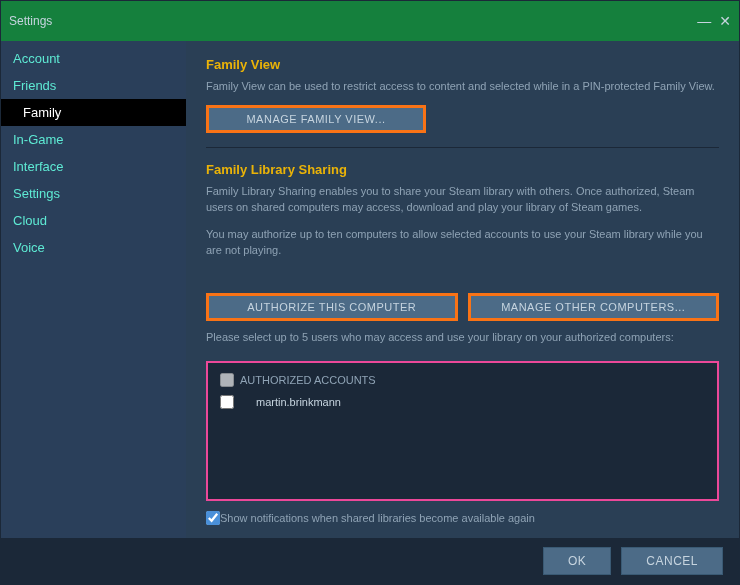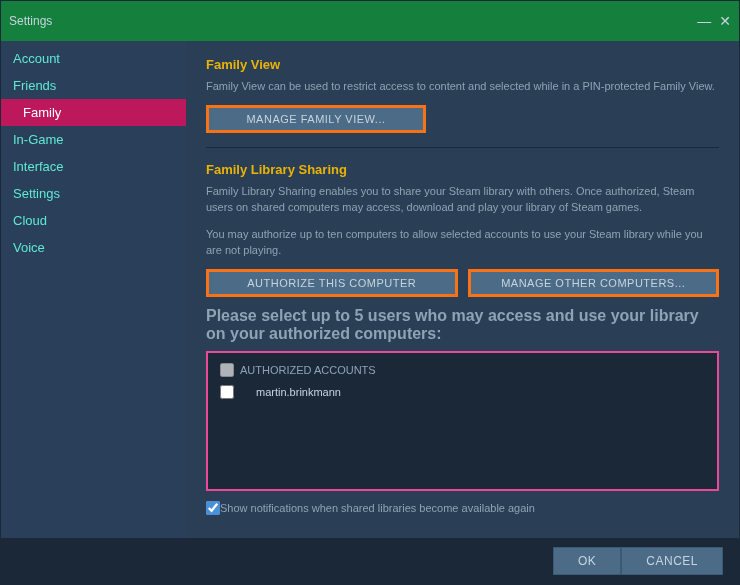--- a/index.html
+++ b/index.html
@@ -57,21 +57,21 @@
       flex-shrink: 0;
       padding-top: 4px;
     }
     .sidebar-item {
       padding: 6px 12px;
       cursor: pointer;
       color: #5eead4;
       font-size: 13px;
     }
     .sidebar-item.active {
-      background: #be185d;
+      background: #000000;
       color: #fff;
       padding-left: 22px;
     }
     .main {
       flex: 1;
       background: #2a3f55;
       padding: 16px 20px;
       overflow-y: auto;
     }
     .section-title {
@@ -91,36 +91,36 @@
       border: 3px solid #f97316;
       color: #c6d4df;
       padding: 5px 12px;
       font-size: 11px;
       cursor: pointer;
       text-transform: uppercase;
       letter-spacing: 0.5px;
     }
     .btn-wide {
       width: 262px;
+      margin-top: 24px;
     }
     .divider {
       border: none;
       border-top: 1px solid #1b2838;
       margin: 14px 0;
     }
     .buttons-row {
       display: flex;
       gap: 10px;
       margin-bottom: 10px;
     }
     .users-section-label {
-      font-size: 16px;
-      color: #8fa3b5;
-      margin-bottom: 8px;
-      font-weight: bold;
+      font-size: 11px;
+      color: #8fa3b5;
+      margin-bottom: 18px;
     }
     .accounts-box {
       background: #1b2838;
       border: 2px solid #ec4899;
       padding: 6px;
       min-height: 140px;
     }
     .accounts-header {
       display: flex;
       align-items: center;
@@ -158,20 +158,21 @@
       height: 14px;
       accent-color: #4a90d9;
     }
     .footer {
       background: #1b2838;
       height: 46px;
       display: flex;
       align-items: center;
       justify-content: flex-end;
       padding: 0 16px;
+      gap: 10px;
       flex-shrink: 0;
     }
     .footer-btn {
       background: #4c6b87;
       border: 1px solid #3a5a74;
       color: #c6d4df;
       padding: 6px 24px;
       font-size: 12px;
       cursor: pointer;
       text-transform: uppercase;

